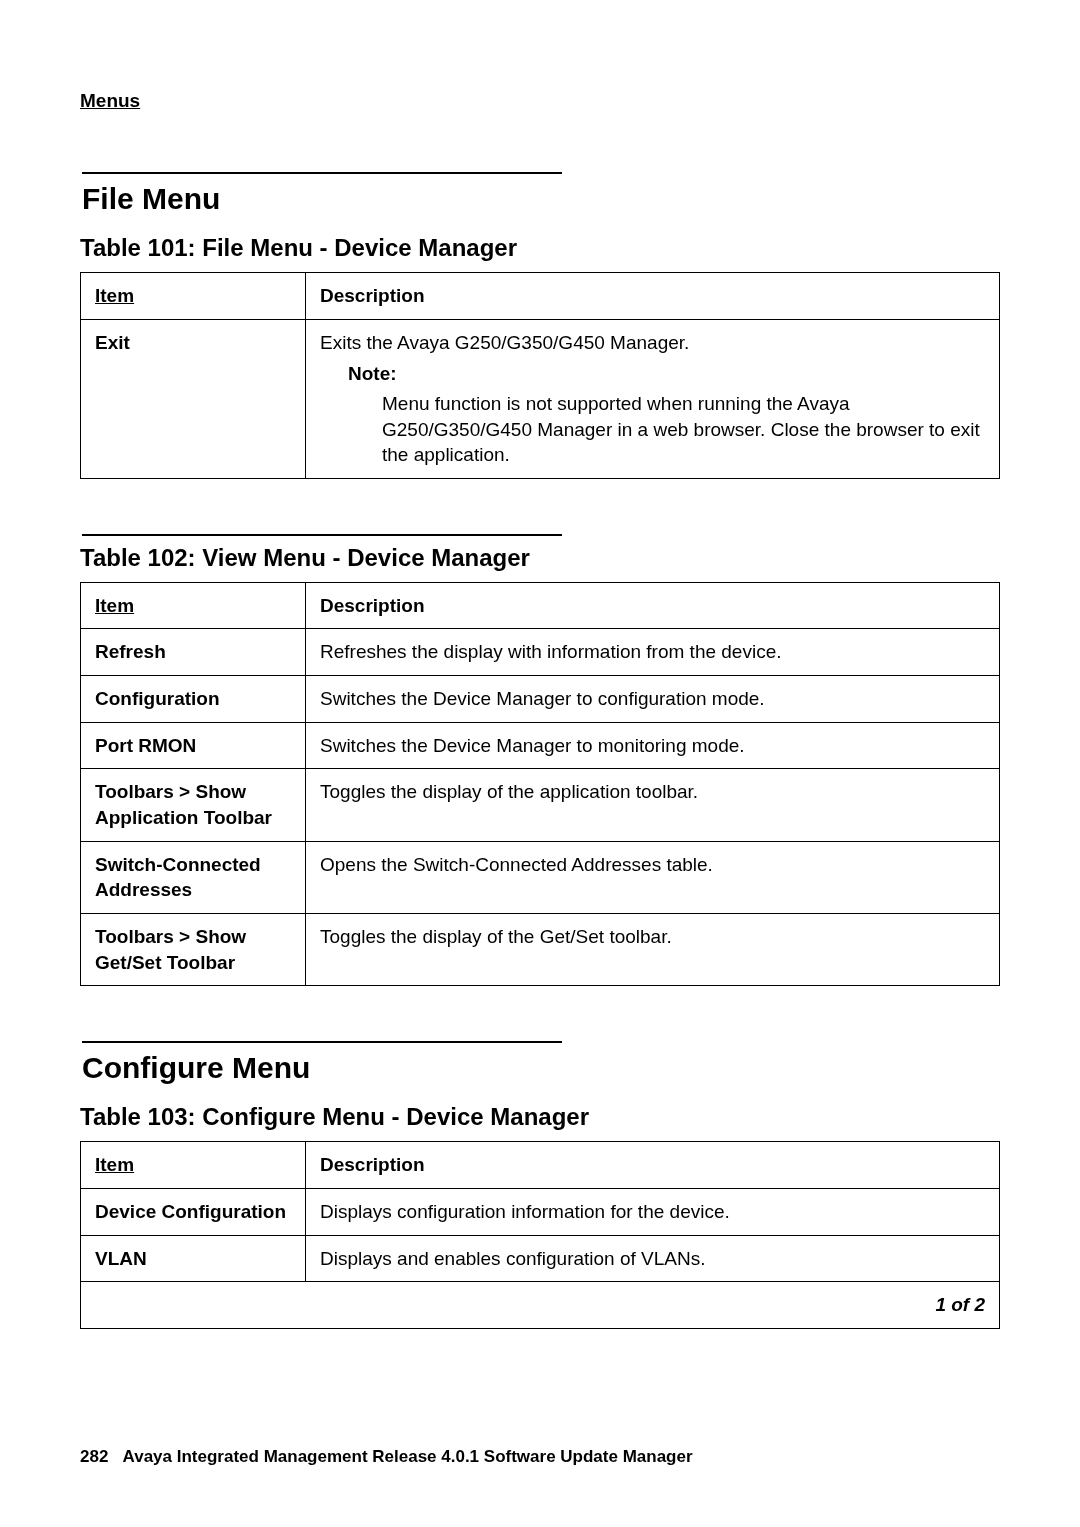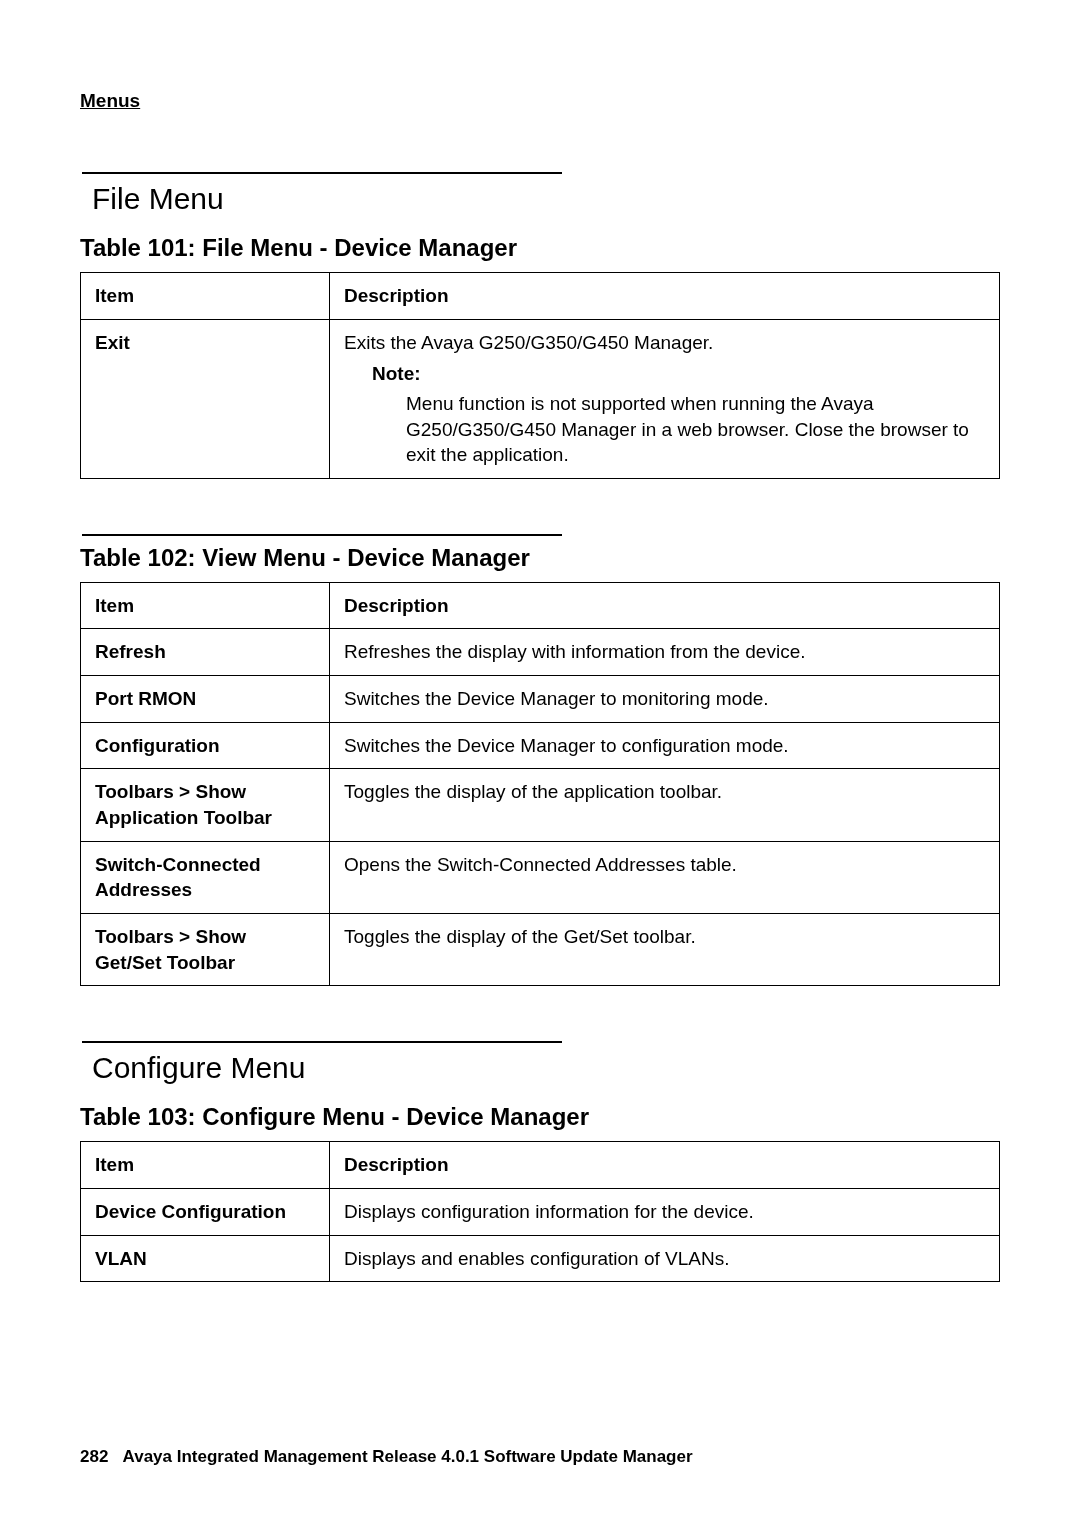--- a/index.html
+++ b/index.html
@@ -23,23 +23,23 @@
   }
   .section-rule {
     border: none;
     border-top: 2px solid #000;
     width: 480px;
     margin-bottom: 8px;
     margin-left: 2px;
   }
   .section-heading {
     font-size: 30px;
-    font-weight: normal;
+    font-weight: bold;
     margin-bottom: 18px;
-    margin-left: 12px;
+    margin-left: 2px;
   }
   .table-caption {
     font-size: 24px;
     font-weight: bold;
     margin-bottom: 10px;
   }
   table {
     border-collapse: collapse;
     width: 100%;
     margin-bottom: 55px;
@@ -49,21 +49,22 @@
     padding: 10px 14px;
     text-align: left;
     vertical-align: top;
     font-size: 19px;
     line-height: 1.35;
   }
   th {
     font-weight: bold;
   }
   .col-item {
-    width: 249px;
+    width: 225px;
+    text-decoration: underline;
   }
   .note-block {
     padding-left: 28px;
     padding-top: 6px;
   }
   .note-label {
     font-weight: bold;
   }
   .note-text {
     padding-left: 34px;
@@ -121,26 +122,26 @@
     <tbody>
         <tr>
       <th class="col-item">Item</th>
       <th>Description</th>
     </tr>
     <tr>
       <td><b>Refresh</b></td>
       <td>Refreshes the display with information from the device.</td>
     </tr>
     <tr>
+      <td><b>Configuration</b></td>
+      <td>Switches the Device Manager to configuration mode.</td>
+    </tr>
+    <tr>
       <td><b>Port RMON</b></td>
       <td>Switches the Device Manager to monitoring mode.</td>
-    </tr>
-    <tr>
-      <td><b>Configuration</b></td>
-      <td>Switches the Device Manager to configuration mode.</td>
     </tr>
     <tr>
       <td><b>Toolbars &gt; Show Application Toolbar</b></td>
       <td>Toggles the display of the application toolbar.</td>
     </tr>
     <tr>
       <td><b>Switch-Connected Addresses</b></td>
       <td>Opens the Switch-Connected Addresses table.</td>
     </tr>
     <tr>
@@ -162,19 +163,22 @@
       <th>Description</th>
     </tr>
     <tr>
       <td><b>Device Configuration</b></td>
       <td>Displays configuration information for the device.</td>
     </tr>
     <tr>
       <td><b>VLAN</b></td>
       <td>Displays and enables configuration of VLANs.</td>
     </tr>
+    <tr class="pagination-row">
+      <td colspan="2">1 of 2</td>
+    </tr>
   </tbody>
     </table>
 </div>
 
 <div class="footer">
   <span>282</span>&nbsp;&nbsp;&nbsp;<span>Avaya Integrated Management Release 4.0.1 Software Update Manager</span>
 </div>
 
 </body></html>

